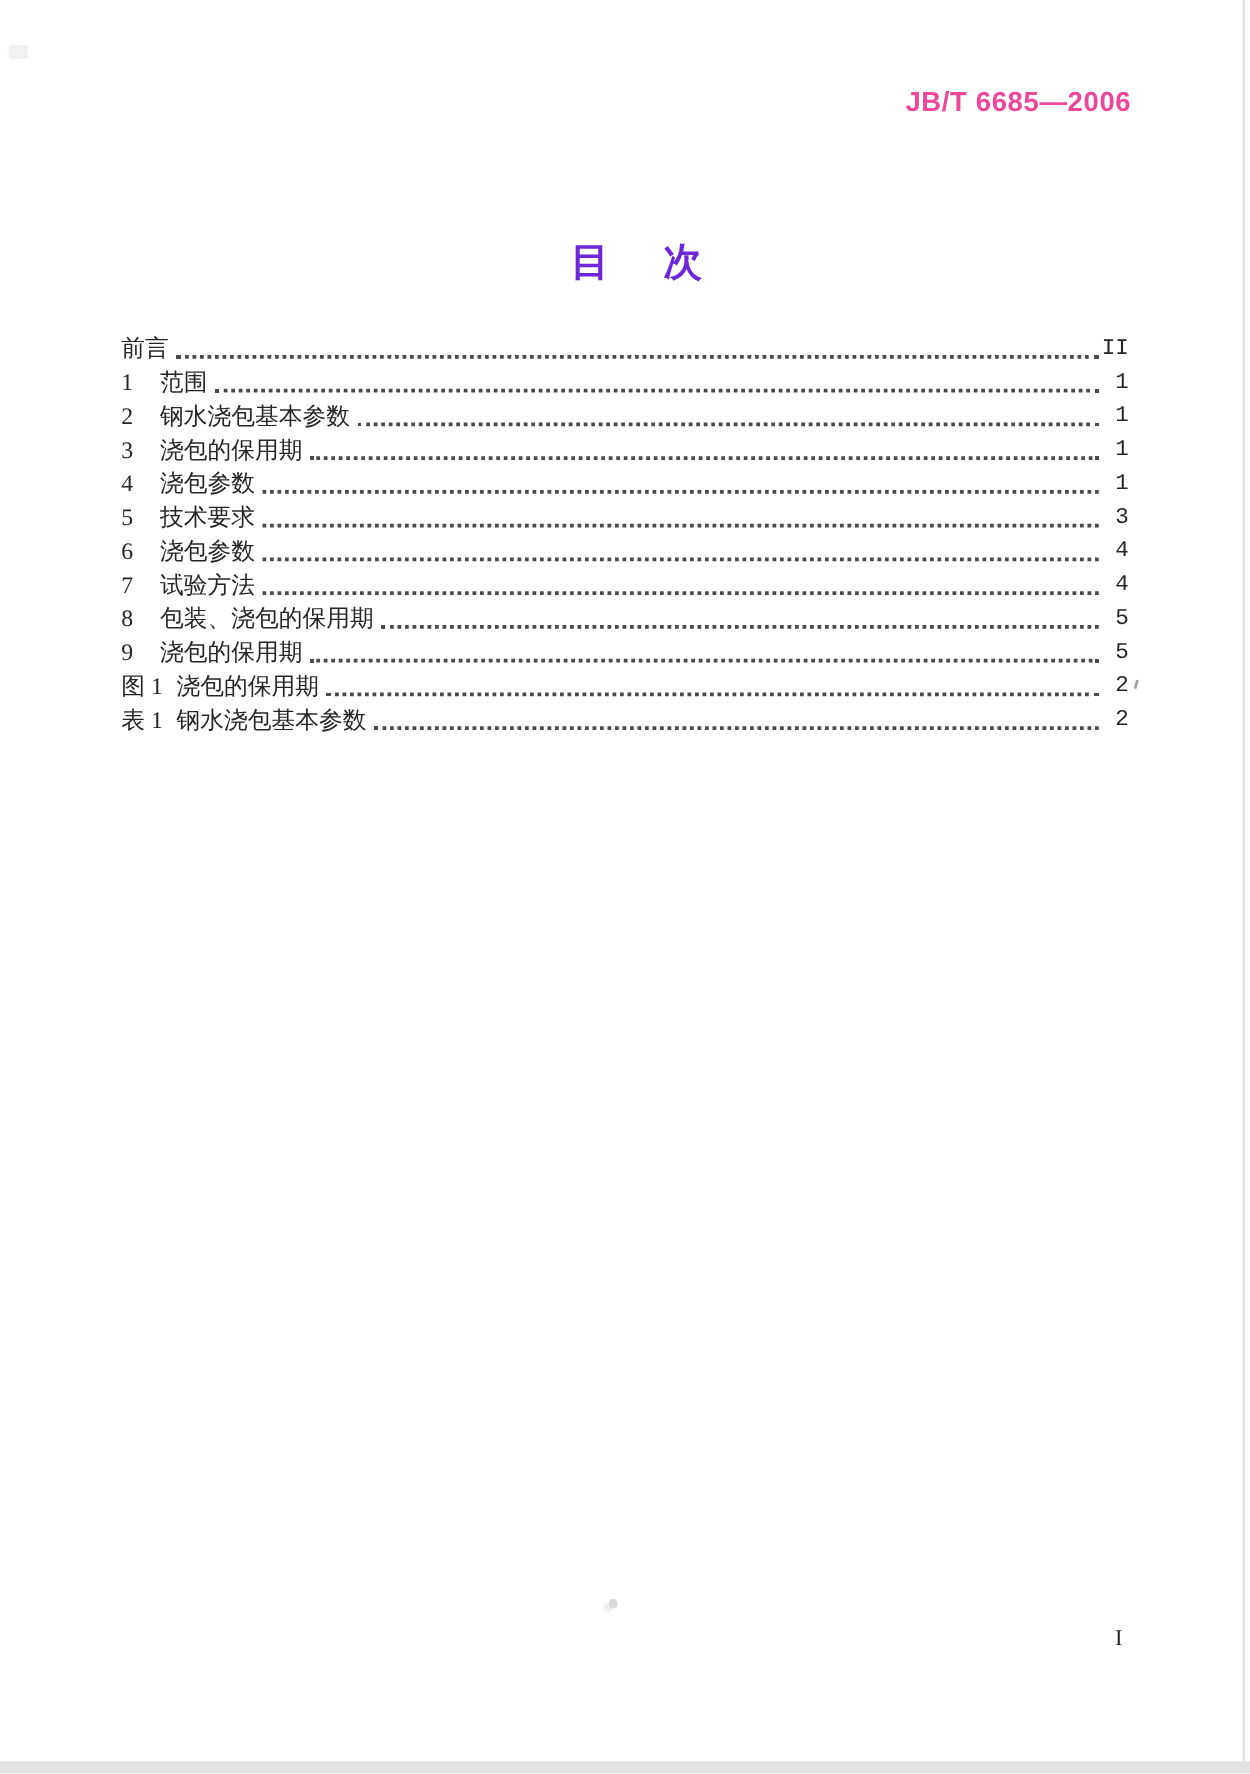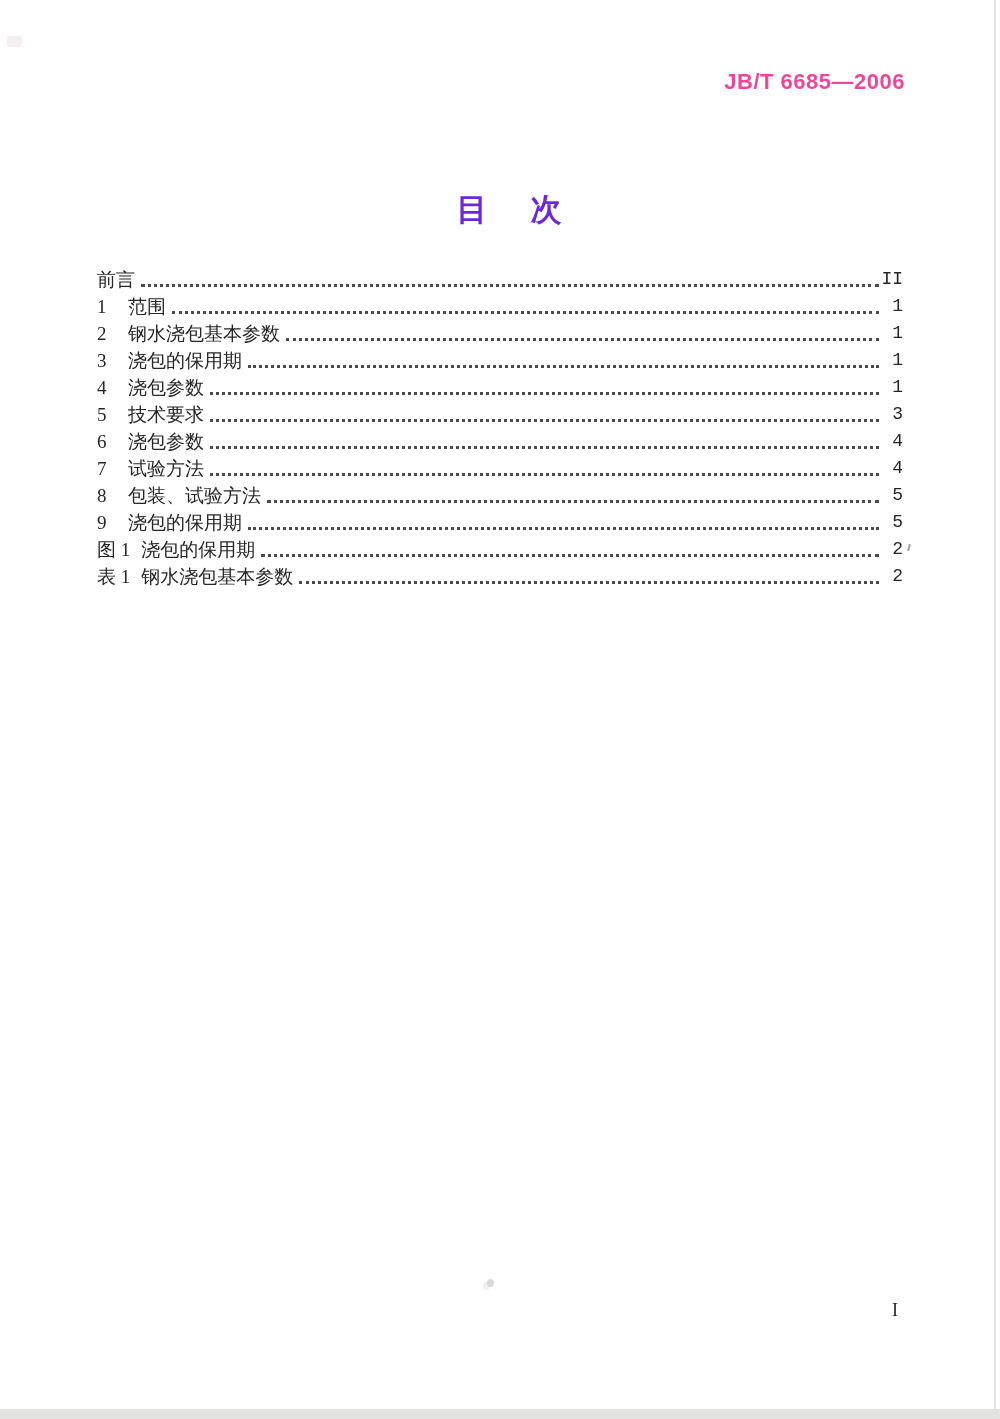--- a/index.html
+++ b/index.html
@@ -213,21 +213,21 @@
 
   <div class="toc-row">
     <span class="toc-num">7</span>
     <span class="toc-title">试验方法</span>
     <span class="toc-dots"></span>
     <span class="toc-page">4</span>
   </div>
 
   <div class="toc-row">
     <span class="toc-num">8</span>
-    <span class="toc-title">包装、试验方法</span>
+    <span class="toc-title">包装、浇包的保用期</span>
     <span class="toc-dots"></span>
     <span class="toc-page">5</span>
   </div>
 
   <div class="toc-row">
     <span class="toc-num">9</span>
     <span class="toc-title">浇包的保用期</span>
     <span class="toc-dots"></span>
     <span class="toc-page">5</span>
   </div>

